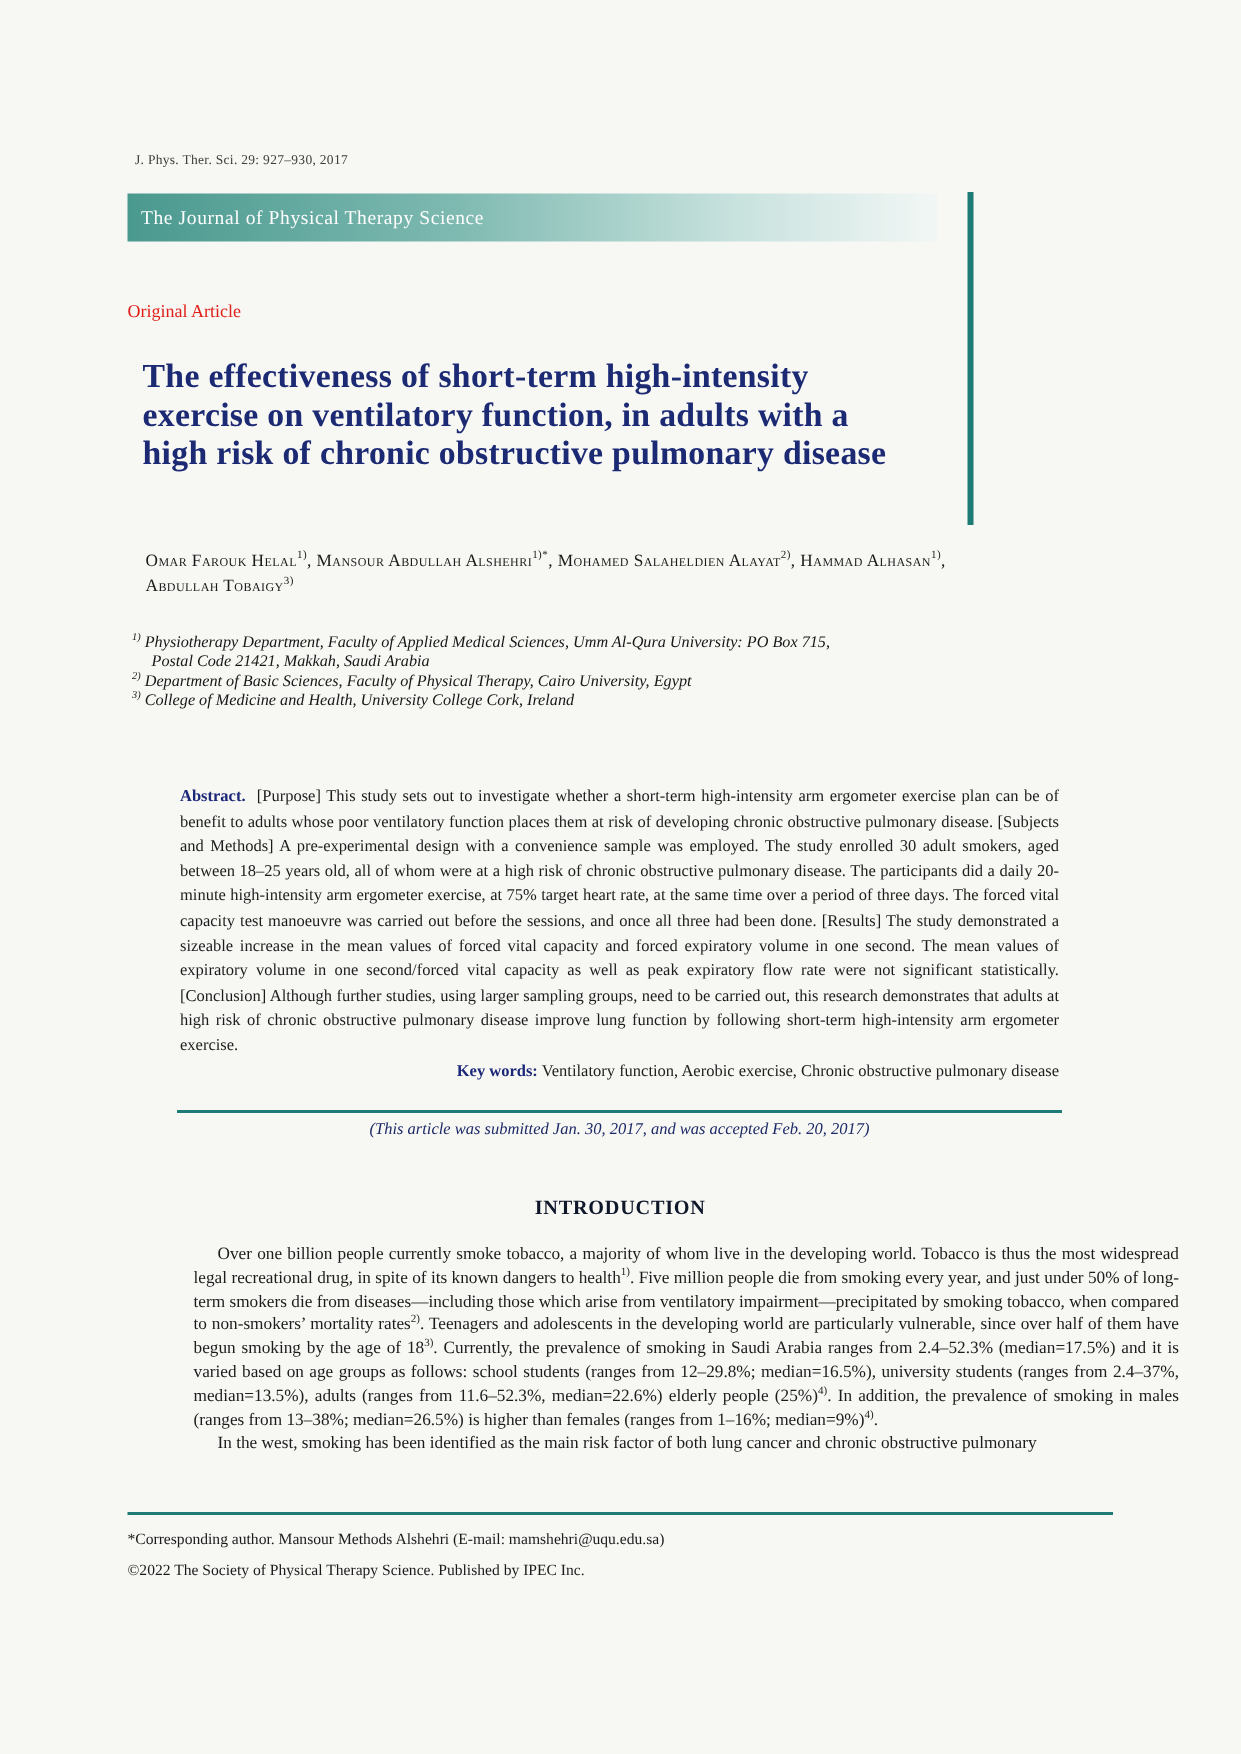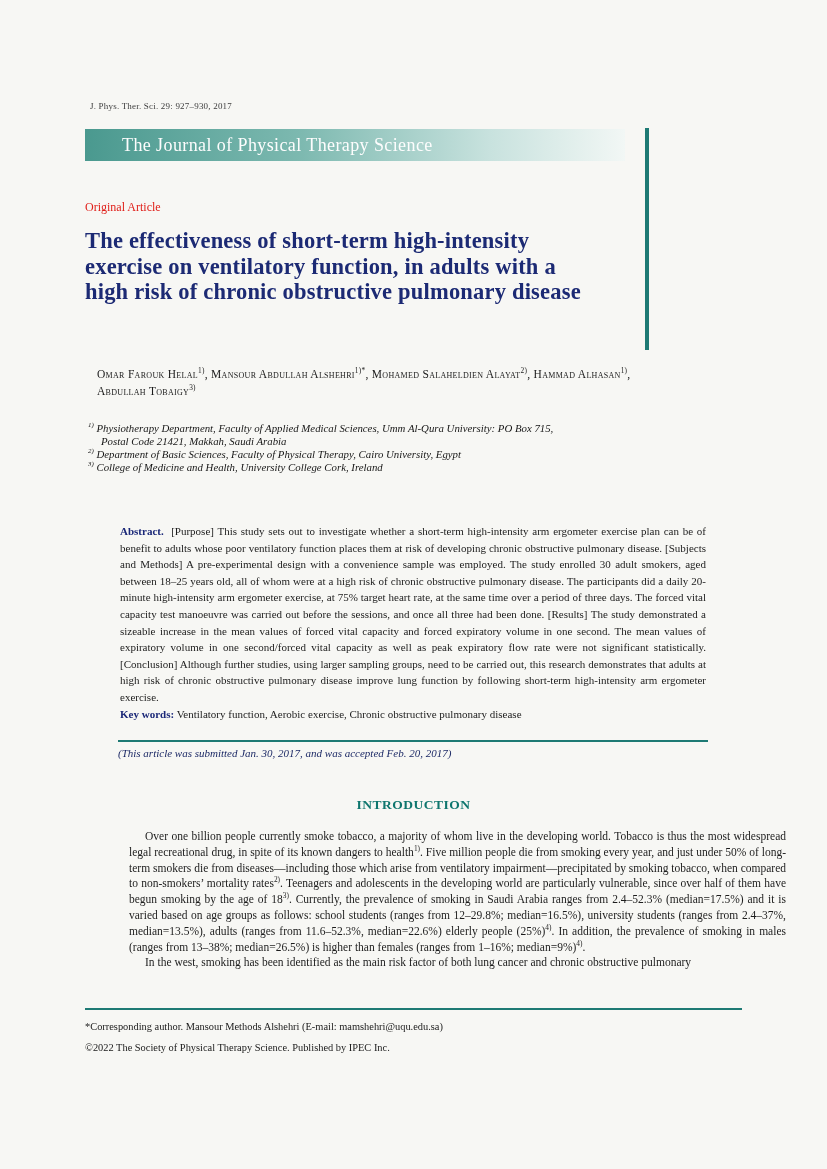--- a/index.html
+++ b/index.html
@@ -16,22 +16,22 @@
 
   .citation{
     position:absolute;left:90px;top:101px;
     font-size:9px;color:#3d3d3d;letter-spacing:.2px;
   }
   .banner{
     position:absolute;left:85px;top:129px;width:540px;height:32px;
     background:linear-gradient(to right,#4a998f 0%,#7db9b0 40%,#c8e2de 75%,#f2f7f5 100%);
   }
   .banner-title{
-    display:block;color:#fdfdfd;font-size:18px;line-height:32px;
-    padding-left:9px;letter-spacing:.4px;margin-left:28px;
+    display:block;color:#fdfdfd;font-size:13px;line-height:32px;
+    padding-left:9px;letter-spacing:.4px;
   }
   .logo-bar{
     position:absolute;left:645px;top:128px;width:4px;height:222px;background:#1e7a74;
   }
   .logo{
     position:absolute;left:651px;top:122px;width:98px;
   }
   .logo svg{display:block;}
   .swoosh{fill:#e8251c;}
   .logo-dot{fill:#111;}
@@ -59,31 +59,31 @@
     position:absolute;left:88px;top:422px;width:470px;
     font-size:10.8px;font-style:italic;line-height:12.9px;color:#161616;
   }
   .affil{padding-left:13px;text-indent:-13px;}
   .abstract-block{
     position:absolute;left:120px;top:523px;width:586px;
     font-size:11px;line-height:16.6px;text-align:justify;
   }
   .abstract-block p{margin:0;}
   .lead-label{font-weight:bold;color:#1b2878;}
-  .keywords{text-align:left;}
+  .keywords{text-align:right;}
   .abs-divider{
     position:absolute;left:118px;top:740px;width:590px;height:2px;background:#1e7a74;
   }
   .submitted{
     position:absolute;left:118px;top:747px;width:590px;
-    text-align:left;font-style:italic;font-size:11px;color:#1d2a66;
+    text-align:center;font-style:italic;font-size:11px;color:#1d2a66;
   }
   .intro-heading{
     position:absolute;left:85px;top:797px;width:657px;
-    text-align:center;color:#0f766e;font-weight:bold;
+    text-align:center;color:#0f172a;font-weight:bold;
     font-size:13.5px;letter-spacing:.5px;
   }
   .intro-body{
     position:absolute;left:85px;top:829px;width:657px;
     font-size:11.5px;line-height:15.8px;text-align:justify;margin-left:44px;
   }
   .intro-body p{margin:0;text-indent:16px;}
   .footer-divider{
     position:absolute;left:85px;top:1008px;width:657px;height:2px;background:#1e7a74;
   }
@@ -103,21 +103,21 @@
 
   <div class="banner">
     <span class="banner-title">The Journal of Physical Therapy Science</span>
   </div>
 
   <div class="logo-bar"></div>
 
 
   <div class="article-type">Original Article</div>
 
-  <h1 class="title" style="margin:0">The effectiveness of short-term high-intensity exercise on ventilatory function, in adults with a high risk of chronic obstructive pulmonary disease</h1>
+  <h1 class="title" style="margin:10px">The effectiveness of short-term high-intensity exercise on ventilatory function, in adults with a high risk of chronic obstructive pulmonary disease</h1>
 
   <div class="authors">Omar Farouk Helal<sup>1)</sup>, Mansour Abdullah Alshehri<sup>1)*</sup>, Mohamed Salaheldien Alayat<sup>2)</sup>, Hammad Alhasan<sup>1)</sup>, Abdullah Tobaigy<sup>3)</sup></div>
 
   <div class="affiliations">
       <div class="affil"><sup>1)</sup> Physiotherapy Department, Faculty of Applied Medical Sciences, Umm Al-Qura University: PO Box 715, Postal Code 21421, Makkah, Saudi Arabia</div>
       <div class="affil"><sup>2)</sup> Department of Basic Sciences, Faculty of Physical Therapy, Cairo University, Egypt</div>
       <div class="affil"><sup>3)</sup> College of Medicine and Health, University College Cork, Ireland</div>
     </div>
 
   <div class="abstract-block">

